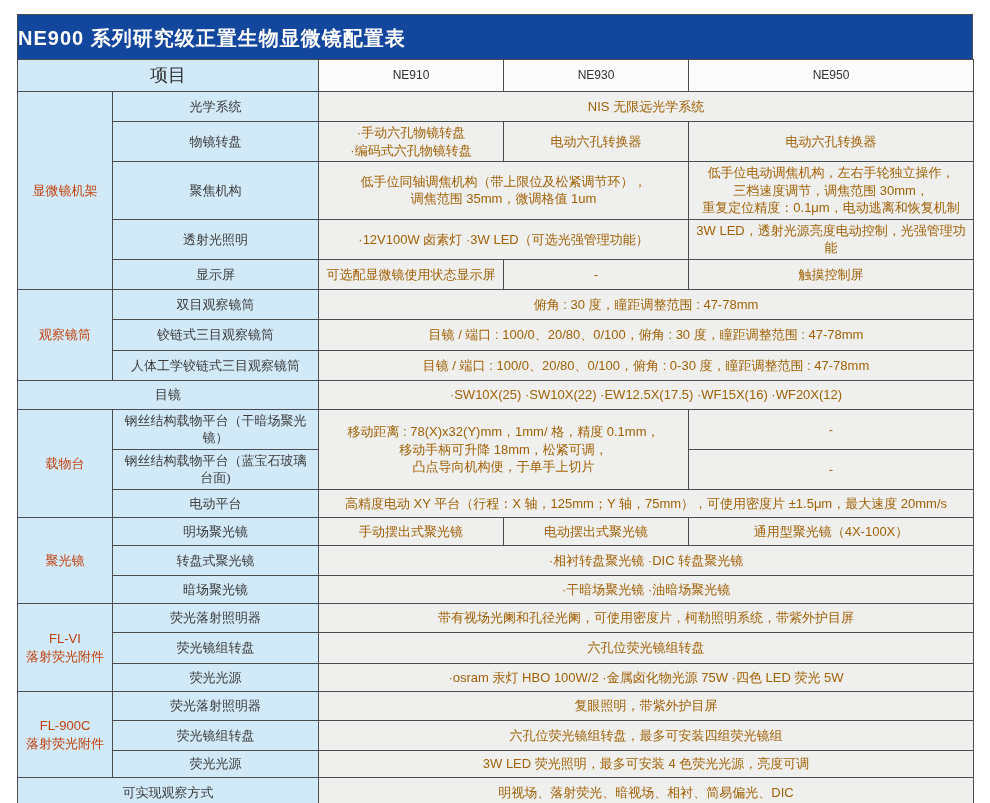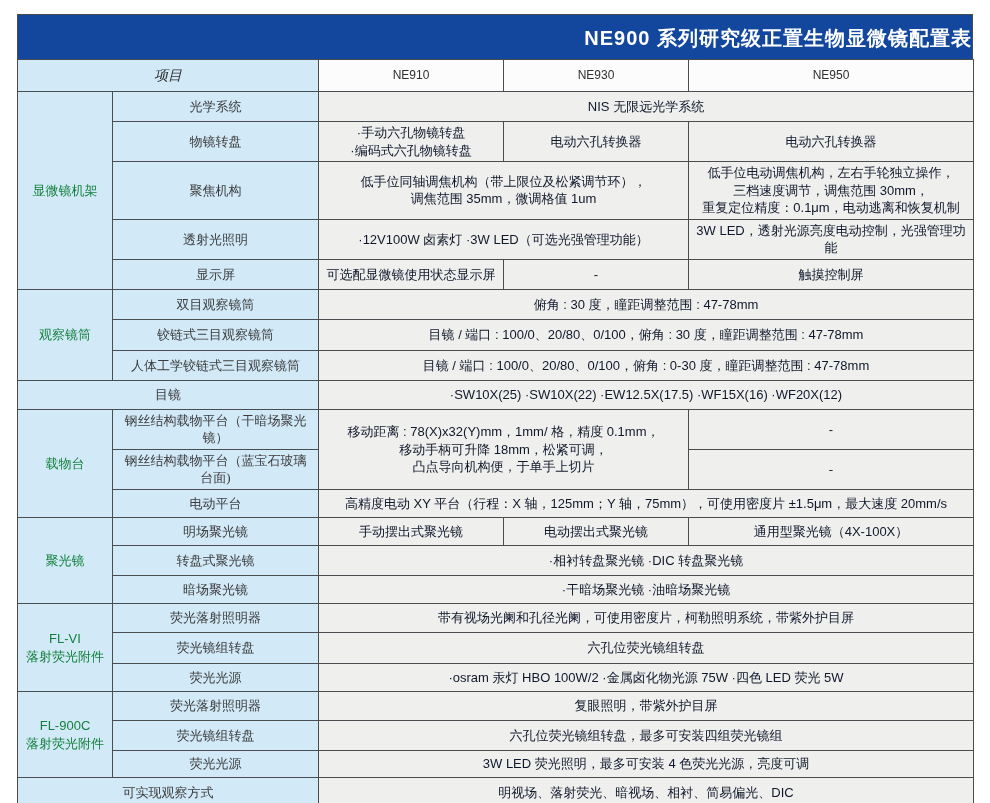--- a/index.html
+++ b/index.html
@@ -6,38 +6,38 @@
   body{
     width:990px;height:803px;background:#ffffff;position:relative;
     font-family:"Liberation Sans","DejaVu Sans",sans-serif;
     color:#3b3b3b;
     --title-bg:#13479e; --label-bg:#d2eaf8; --value-bg:#efefee;
     --model-bg:#fcfcfc; --border:#4a4d50;
   }
   .wrap{position:absolute;left:17px;top:14px;width:956px;}
   .title-bar{
     height:46px;background:var(--title-bg);border:1px solid var(--border);
-    color:#ffffff;font-size:20px;font-weight:bold;text-align:right;
+    color:#ffffff;font-size:20px;font-weight:bold;text-align:left;
     line-height:46px;letter-spacing:1px;box-sizing:border-box;
   }
   table.spec{
     width:956px;border-collapse:collapse;table-layout:fixed;
     margin-top:-1px;font-size:13px;
   }
   table.spec td{
     border:1px solid var(--border);
     text-align:center;vertical-align:middle;
     padding:2px 6px;white-space:pre-line;line-height:1.35;
     overflow:hidden;box-sizing:border-box;
   }
-  td.header-item{background:var(--label-bg);font-size:14px;color:#2f2f2f;font-style:italic;}
+  td.header-item{background:var(--label-bg);font-size:18px;color:#2f2f2f;}
   td.header-model{background:var(--model-bg);font-size:12px;color:#2f2f2f;}
-  td.group{background:var(--label-bg);color:#15803d;}
+  td.group{background:var(--label-bg);color:#c2410c;}
   td.item{background:var(--label-bg);color:#3b3b3b;}
-  td.value{background:var(--value-bg);color:#0f172a;}
+  td.value{background:var(--value-bg);color:#a16207;}
 </style>
 </head>
 <body style="--title-bg: #13479e; --label-bg: #d2eaf8; --value-bg: #efefee; --model-bg: #fcfcfc; --border: #4a4d50;">
 
 <div class="wrap">
   <div class="title-bar">NE900 系列研究级正置生物显微镜配置表</div>
   <table class="spec">
     <colgroup>
       <col style="width:95px">
         <col style="width:206px">

